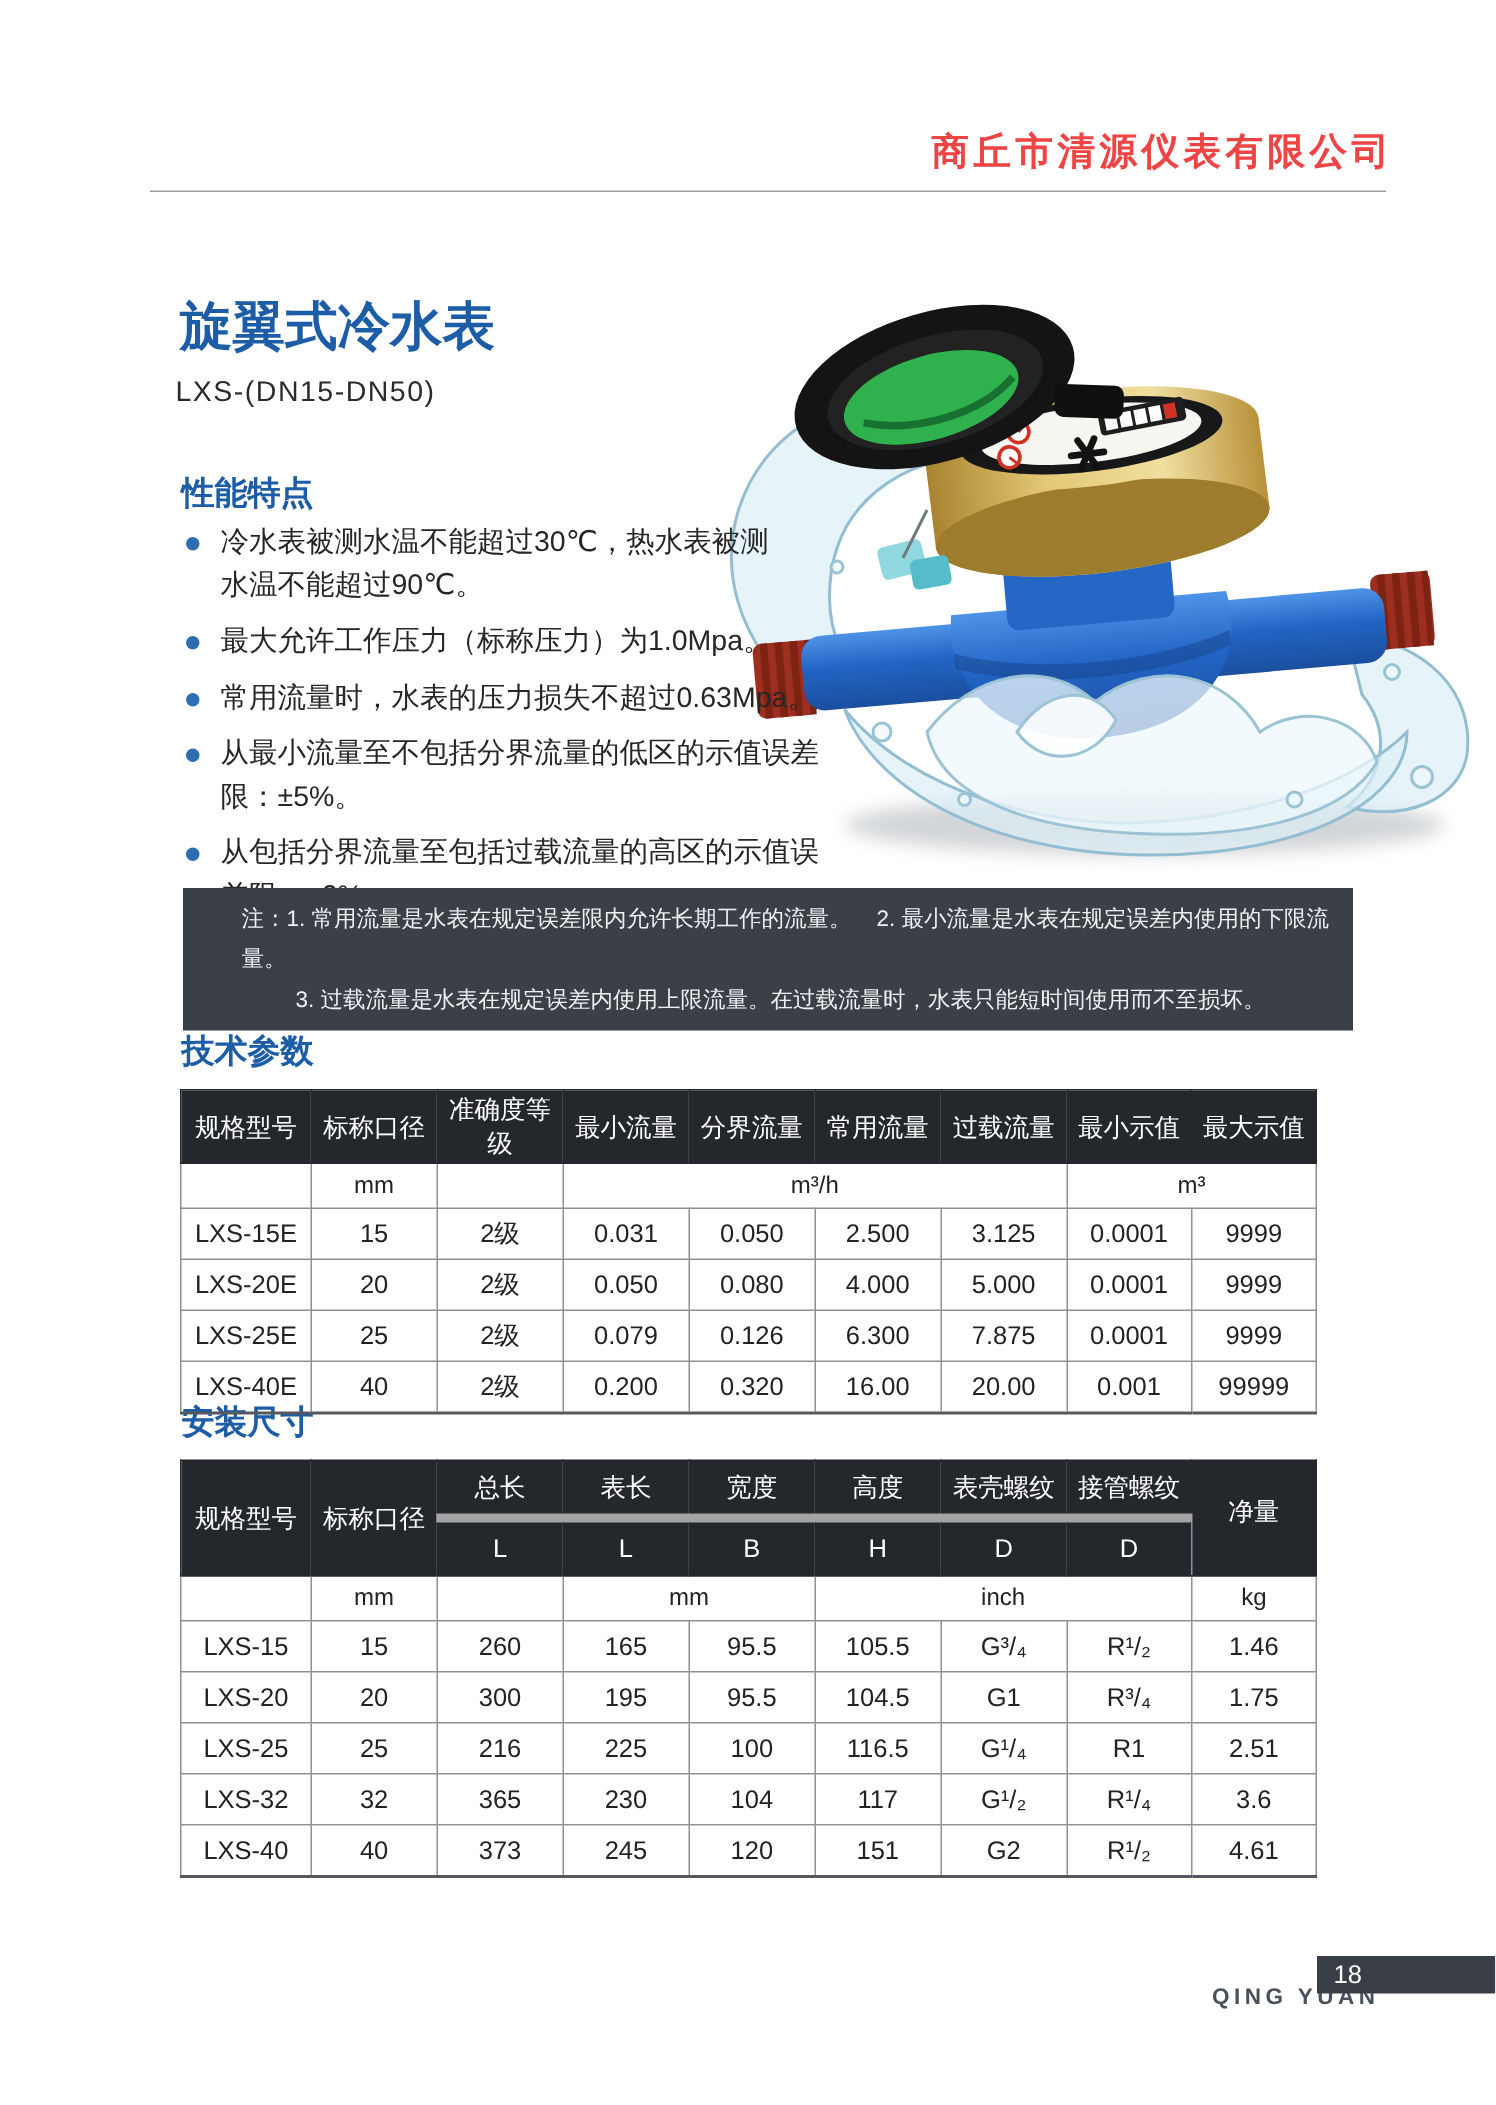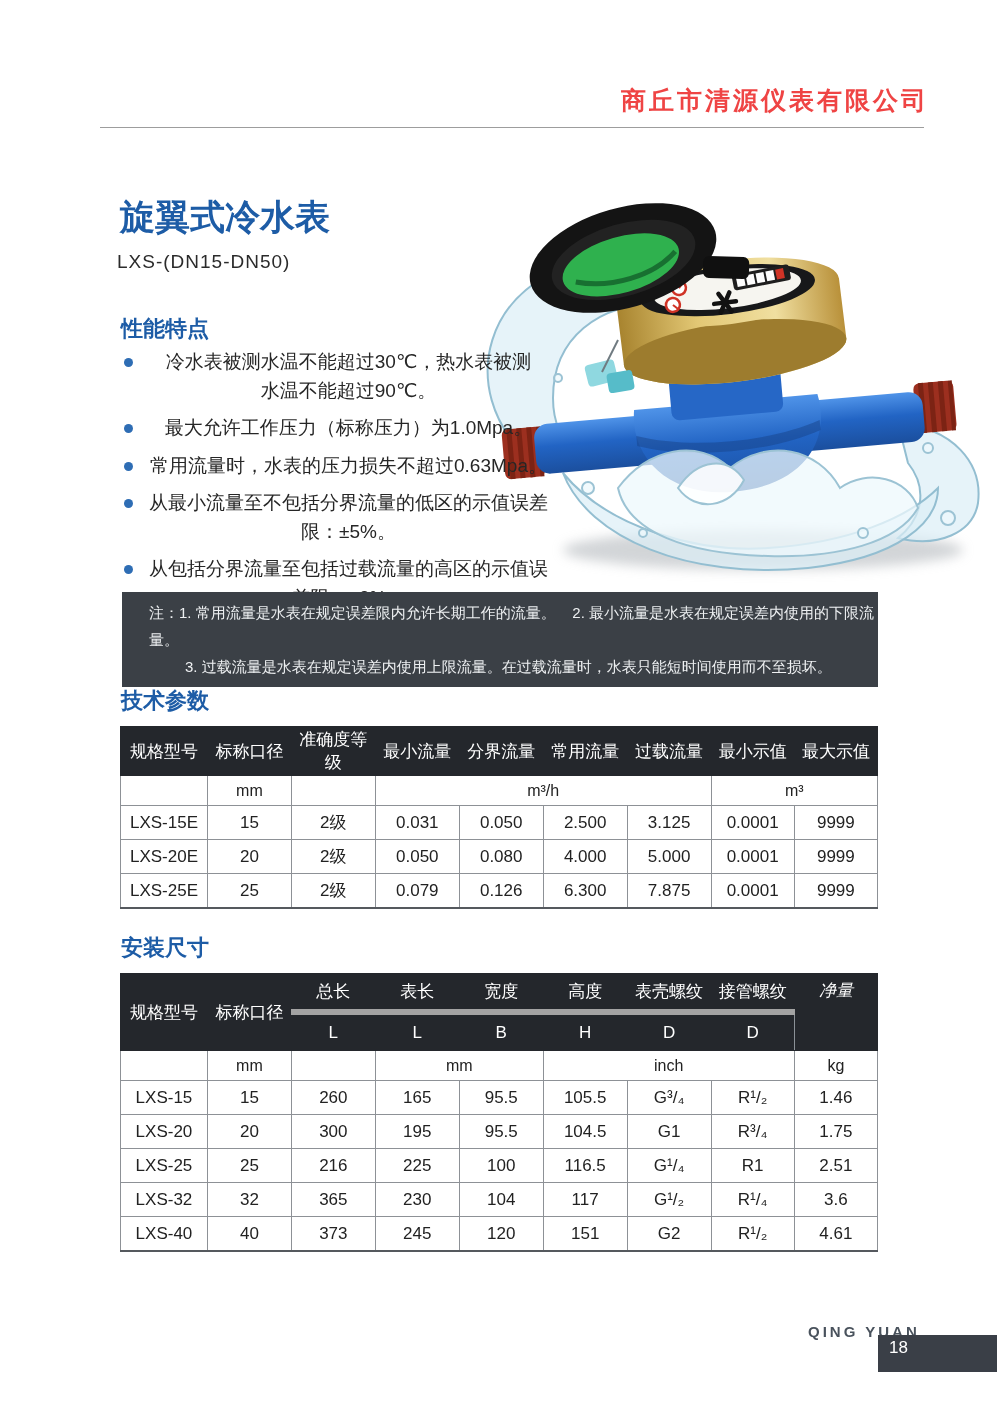--- a/index.html
+++ b/index.html
@@ -17,50 +17,50 @@
   .sec-h{position:absolute;font-size:22px;font-weight:bold;color:#1d5ca6;}
   .h-feat{left:121px;top:314px;text-align:center;}
   .h-tech{left:121px;top:686px;}
   .h-dims{left:121px;top:933px;}
 
   
   .photo{position:absolute;left:468px;top:188px;width:520px;height:410px;z-index:0;}
 
   
   .features{position:absolute;left:120px;top:348px;width:430px;margin:0;padding:0;list-style:none;z-index:1;}
-  .features li{position:relative;padding-left:27px;margin-bottom:9px;font-size:19px;line-height:1.5;color:#262626;text-align:center;}
+  .features li{position:relative;padding-left:27px;margin-bottom:9px;font-size:19px;line-height:1.5;color:#262626;}
   .dot{position:absolute;left:4px;top:10px;width:9px;height:9px;border-radius:50%;background:#2e6db4;}
   .ftext{white-space:pre-wrap;}
 
   
   .note{position:absolute;left:122px;top:592px;width:756px;background:#3b4046;color:#eef0f2;
-        font-size:15px;line-height:1.8;padding:7px 0;z-index:1;}
+        font-size:15px;line-height:1.8;padding:7px 12px;z-index:1;}
   .nline1{padding-left:27px;white-space:pre-wrap;}
   .nline2{padding-left:63px;white-space:pre-wrap;}
 
   
   table.tbl{position:absolute;left:120px;border-collapse:collapse;width:758px;table-layout:fixed;
             text-align:center;font-size:17px;color:#222;z-index:1;}
   .t-tech{top:726px;}
   .t-dims{top:973px;}
   table.tbl td{border:1px solid #8d9196;height:31px;}
   .t-dims td{height:26px;}
   table.tbl tr.dark th{background:#24272c;color:#fff;font-weight:normal;font-size:17px;
             border:1px solid #24272c;border-left:1px solid #8b9197;height:33px;}
   .t-dims tr.dark th{height:26px;font-size:16px;}
   table.tbl tr.dark th:first-child{border-left:1px solid #24272c;}
   table.tbl tr.dark th.hsep{border-bottom:6px solid #a3a3a3;}
   table.tbl tr.units td{height:27px;font-size:16px;}
   table.tbl tbody tr:last-child td{border-bottom:2px solid #55595e;}
-  th.topcell{vertical-align:top;padding-top:5px;font-style:italic;}
+  th.topcell{vertical-align:top;padding-top:22px;}
 
   
   .brand{position:absolute;left:808px;top:1323px;font-size:15px;font-weight:bold;
          letter-spacing:3px;color:#49525c;}
-  .pagebar{position:absolute;left:878px;top:1335px;width:119px;height:37px;background:#3a3f47;}
+  .pagebar{position:absolute;left:878px;top:1304px;width:119px;height:25px;background:#3a3f47;}
   .pagenum{color:#fff;font-size:17px;line-height:25px;padding-left:11px;}
 </style>
 </head>
 <body>
 
 <div class="page">
 
   <div class="company">商丘市清源仪表有限公司</div>
   <div class="rule"></div>
 
@@ -250,20 +250,31 @@
           <td>LXS-25E</td>
           <td>25</td>
           <td>2级</td>
           <td>0.079</td>
           <td>0.126</td>
           <td>6.300</td>
           <td>7.875</td>
           <td>0.0001</td>
           <td>9999</td>
         </tr>
+        <tr>
+          <td>LXS-40E</td>
+          <td>40</td>
+          <td>2级</td>
+          <td>0.200</td>
+          <td>0.320</td>
+          <td>16.00</td>
+          <td>20.00</td>
+          <td>0.001</td>
+          <td>99999</td>
+        </tr>
       </tbody>
   </table>
 
   <div class="sec-h h-dims">安装尺寸</div>
   <table class="tbl t-dims">
     <colgroup>
         <col style="width:11.6%">
         <col style="width:11.2%">
         <col style="width:11.2%">
         <col style="width:11.2%">

